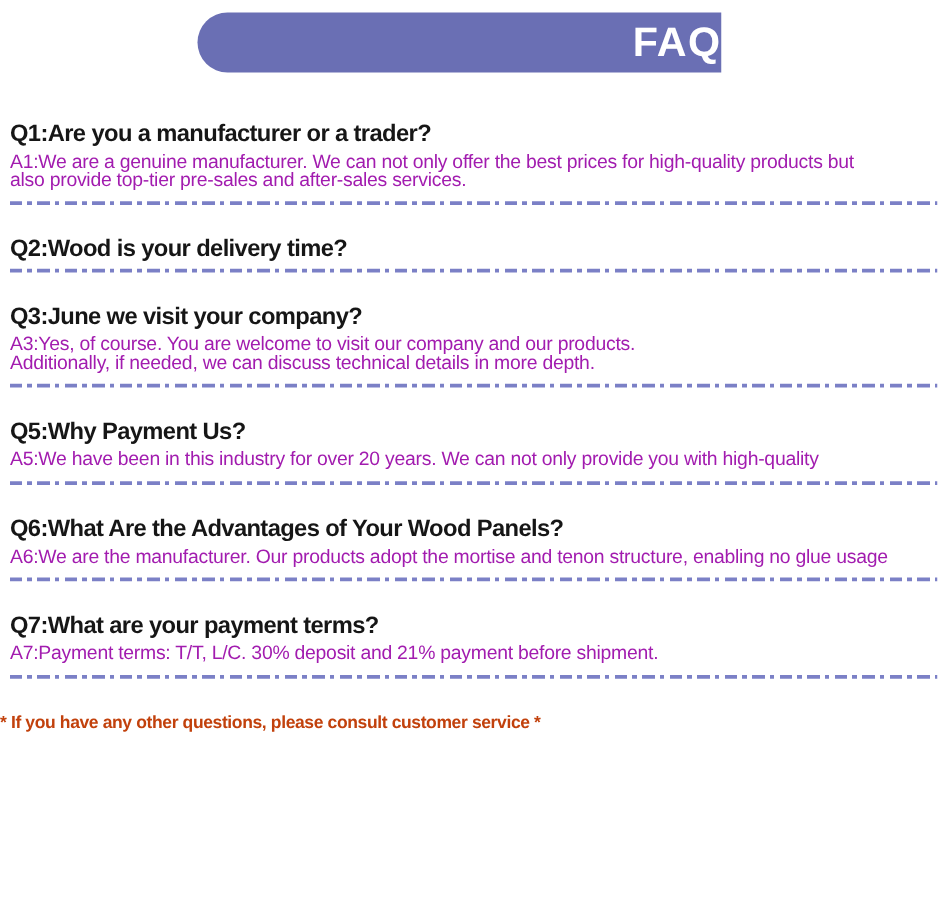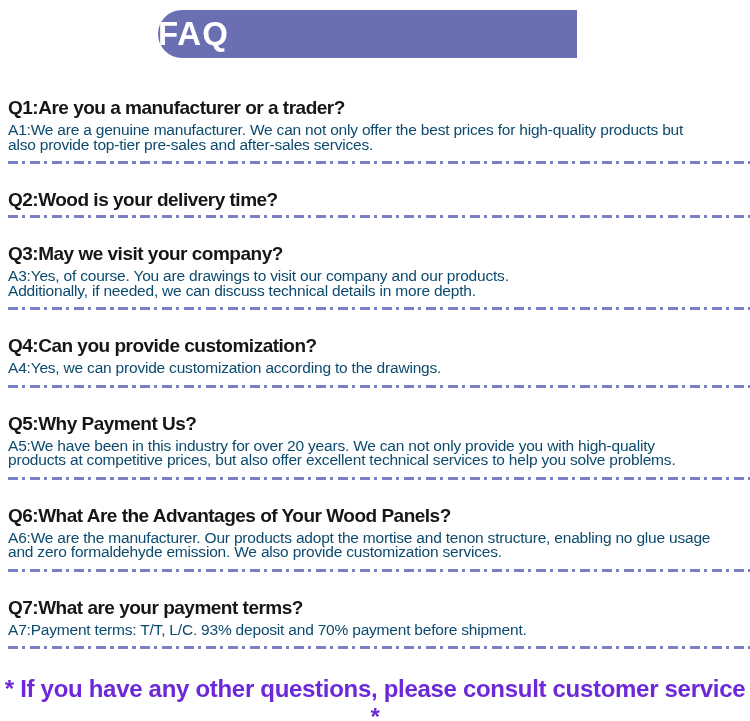--- a/index.html
+++ b/index.html
@@ -11,21 +11,21 @@
     overflow: hidden;
   }
   .banner {
     margin: 10px 0 0 158px;
     width: 419px;
     height: 48px;
     background: #6a6fb4;
     border-radius: 26px 0 0 26px;
     display: flex;
     align-items: center;
-    justify-content: flex-start;
+    justify-content: flex-end;
   }
   .banner-title {
     color: #ffffff;
     font-size: 33px;
     font-weight: bold;
     letter-spacing: 1px;
   }
   .content { margin-top: 40px; }
   .faq-item { margin: 0 0 26px 0; }
   .question {
@@ -33,42 +33,41 @@
     font-size: 19px;
     font-weight: bold;
     letter-spacing: -0.5px;
     line-height: 20px;
     color: #161616;
   }
   .answer {
     margin: 0 0 9px 8px;
     font-size: 15.5px;
     letter-spacing: -0.2px;
-    color: #0c4a6e;
+    color: #a21caf;
   }
   .answer-line {
     line-height: 14.5px;
     white-space: nowrap;
   }
   .divider {
     height: 3px;
     margin-left: 8px;
     background: repeating-linear-gradient(90deg,
       #7b80c6 0px, #7b80c6 10px,
       transparent 10px, transparent 14px,
       #7b80c6 14px, #7b80c6 17.5px,
       transparent 17.5px, transparent 22px);
   }
   .footer-note {
     margin-top: 20px;
-    text-align: center;
-    font-size: 24px;
+    font-size: 14px;
     font-weight: bold;
     letter-spacing: -0.3px;
-    color: #6d28d9;
+    color: #c2410c;
   }
 </style>
 </head>
 <body>
 
 <div class="banner">
   <span class="banner-title">FAQ</span>
 </div>
 
 <div class="content">
@@ -81,57 +80,48 @@
     </div>
     <div class="divider"></div>
   </div>
 
   <div class="faq-item">
     <div class="question">Q2:Wood is your delivery time?</div>
     <div class="divider"></div>
   </div>
 
   <div class="faq-item">
-    <div class="question">Q3:May we visit your company?</div>
+    <div class="question">Q3:June we visit your company?</div>
     <div class="answer">
-      <div class="answer-line">A3:Yes, of course. You are drawings to visit our company and our products.</div>
+      <div class="answer-line">A3:Yes, of course. You are welcome to visit our company and our products.</div>
       <div class="answer-line">Additionally, if needed, we can discuss technical details in more depth.</div>
     </div>
     <div class="divider"></div>
   </div>
 
-  <div class="faq-item">
-    <div class="question">Q4:Can you provide customization?</div>
-    <div class="answer">
-      <div class="answer-line">A4:Yes, we can provide customization according to the drawings.</div>
-    </div>
-    <div class="divider"></div>
-  </div>
 
   <div class="faq-item">
     <div class="question">Q5:Why Payment Us?</div>
     <div class="answer">
       <div class="answer-line">A5:We have been in this industry for over 20 years. We can not only provide you with high-quality</div>
-      <div class="answer-line">products at competitive prices, but also offer excellent technical services to help you solve problems.</div>
     </div>
     <div class="divider"></div>
   </div>
 
   <div class="faq-item">
     <div class="question">Q6:What Are the Advantages of Your Wood Panels?</div>
     <div class="answer">
       <div class="answer-line">A6:We are the manufacturer. Our products adopt the mortise and tenon structure, enabling no glue usage</div>
-      <div class="answer-line">and zero formaldehyde emission. We also provide customization services.</div>
     </div>
     <div class="divider"></div>
   </div>
 
   <div class="faq-item">
     <div class="question">Q7:What are your payment terms?</div>
     <div class="answer">
-      <div class="answer-line">A7:Payment terms: T/T, L/C. 93% deposit and 70% payment before shipment.</div>
+      <div class="answer-line">A7:Payment terms: T/T, L/C. 30% deposit and 21% payment before shipment.</div>
     </div>
     <div class="divider"></div>
   </div>
 
   <div class="footer-note">* If you have any other questions, please consult customer service *</div>
 
 </div>
 
 </body></html>

